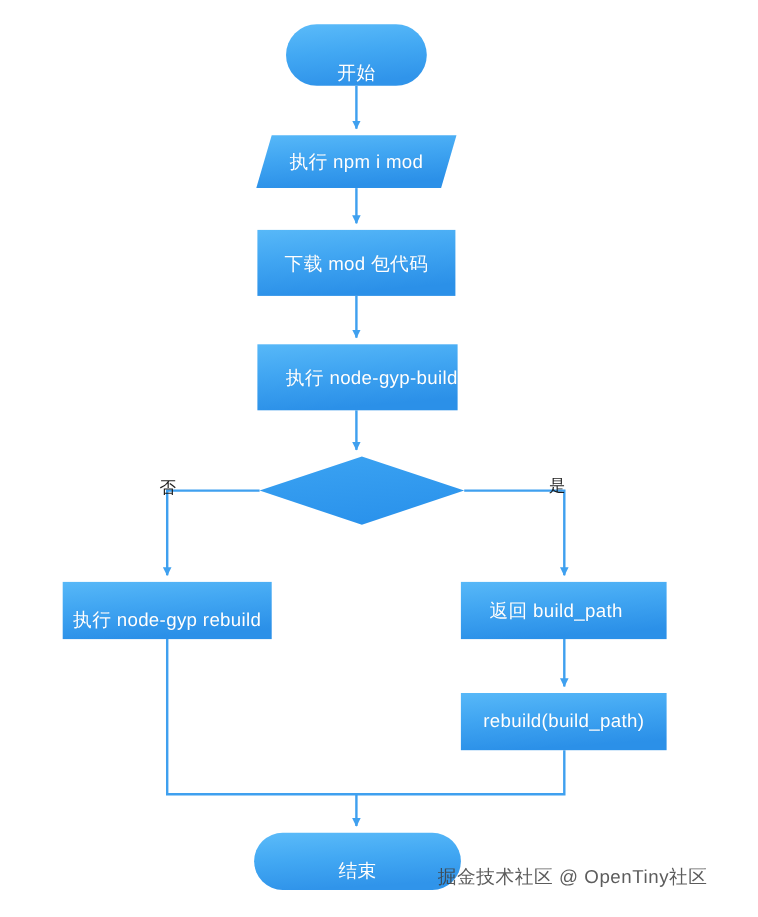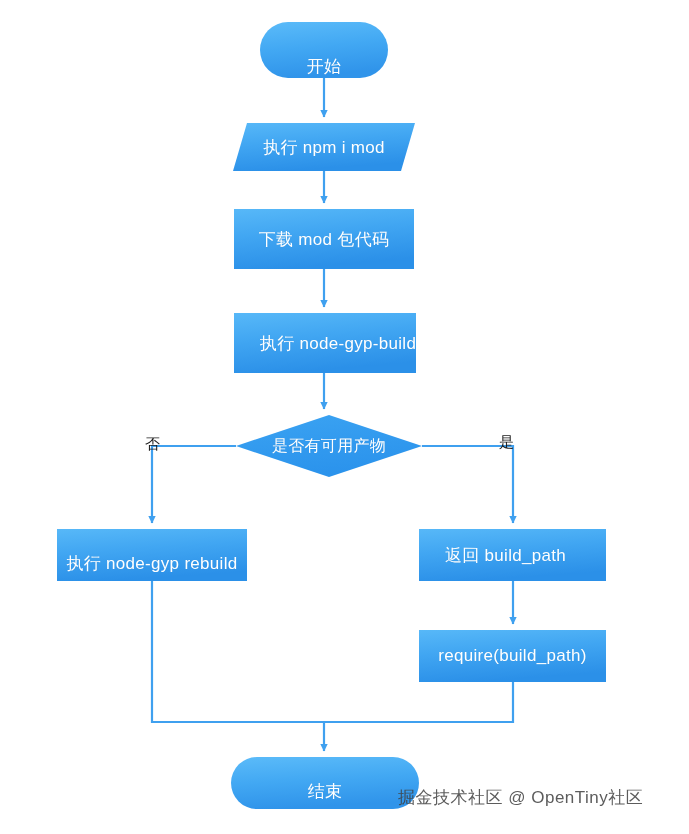--- a/index.html
+++ b/index.html
@@ -116,27 +116,26 @@
   </svg>
 
   <div class="node-label" style="left:260px; top:22px; width:128px; height:56px;margin-top:16px;">开始</div>
 
   <div class="node-label" style="left:233px; top:123px; width:182px; height:48px;">执行 npm i mod</div>
 
   <div class="node-label" style="left:234px; top:209px; width:180px; height:60px;">下载 mod 包代码</div>
 
   <div class="node-label" style="left:234px; top:313px; width:208px; height:60px;">执行 node-gyp-build</div>
 
-  <div class="node-label" style="left:236px; top:415px; width:186px; height:62px; font-size:16px;">是否有可用产物</div>
 
   <div class="node-label" style="left:57px; top:529px; width:190px; height:68px;">执行 node-gyp rebuild</div>
 
   <div class="node-label" style="left:419px; top:529px; width:173px; height:52px;">返回 build_path</div>
 
-  <div class="node-label" style="left:419px; top:630px; width:187px; height:52px;">require(build_path)</div>
+  <div class="node-label" style="left:419px; top:630px; width:187px; height:52px;">rebuild(build_path)</div>
 
   <div class="node-label" style="left:231px; top:757px; width:188px; height:68px;">结束</div>
 
   <div class="edge-label" style="left:145px; top:436px;">否</div>
 
   <div class="edge-label" style="left:499px; top:434px;">是</div>
 
   <div class="watermark">掘金技术社区 @ OpenTiny社区</div>
 
 </div>

